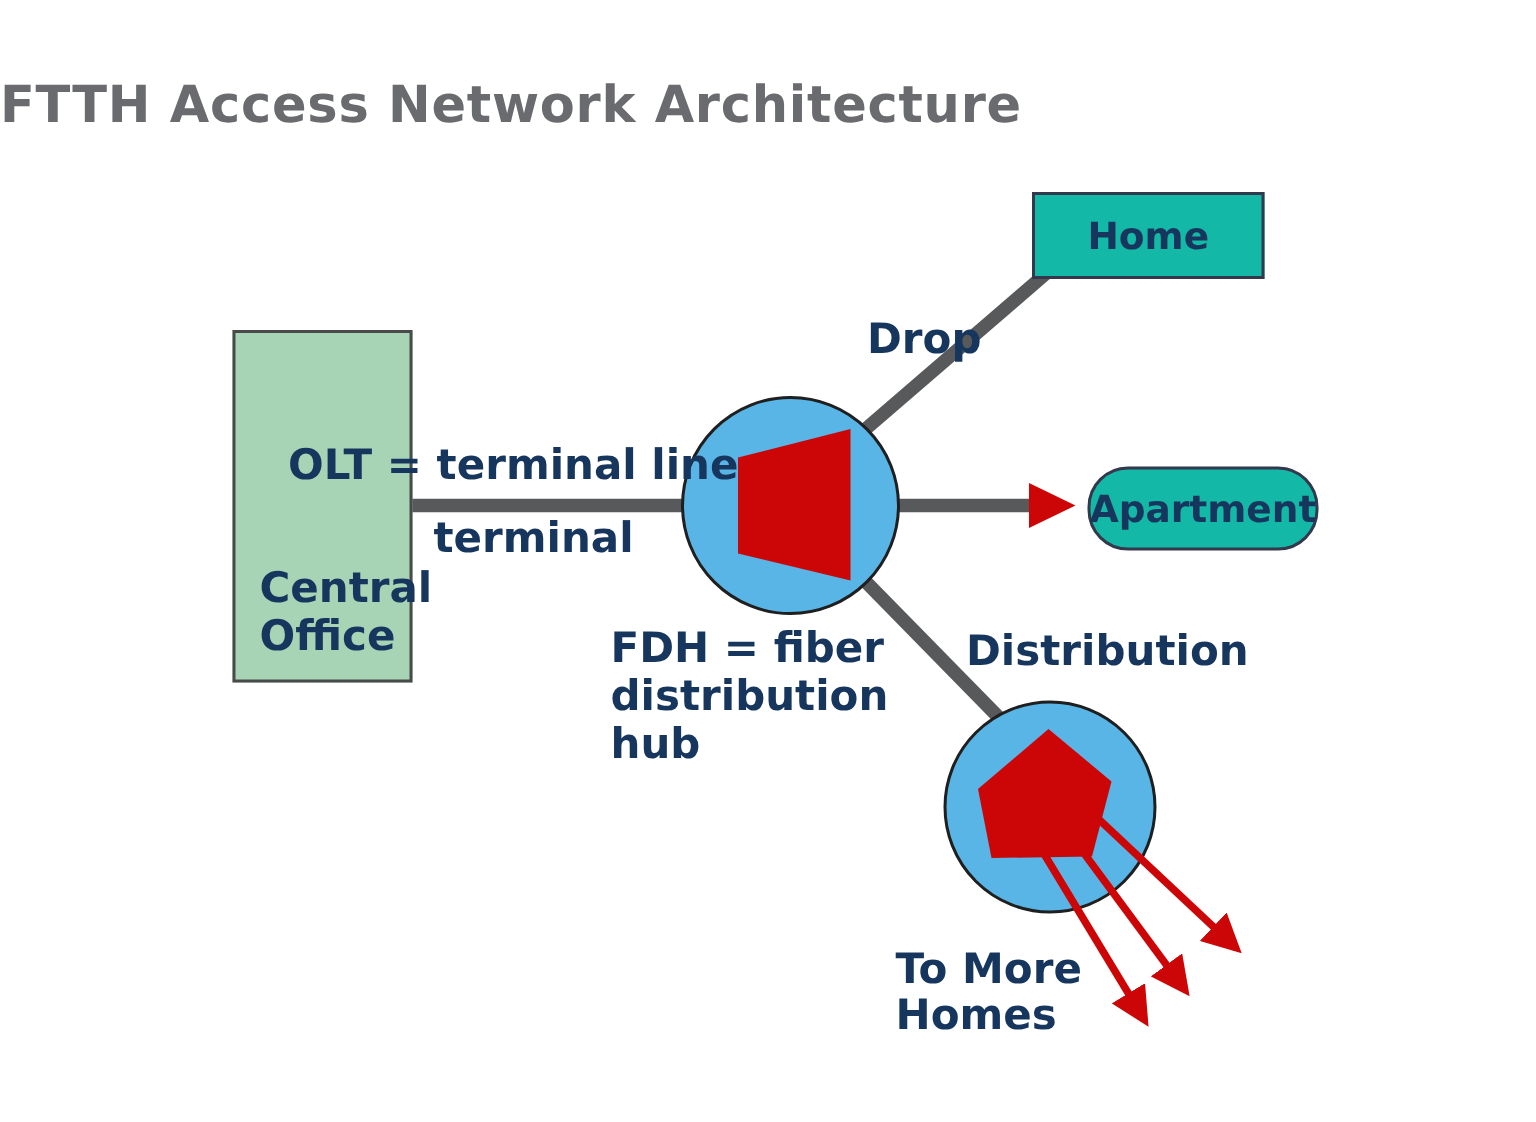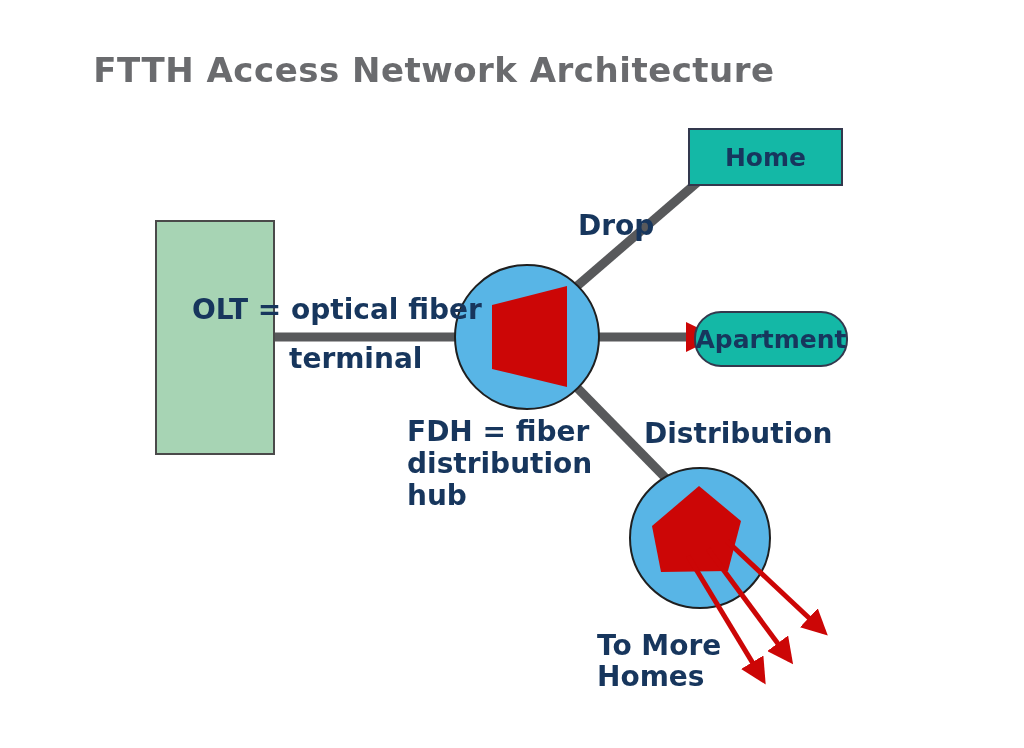--- a/index.html
+++ b/index.html
@@ -5,37 +5,37 @@
   html,body{margin:0;padding:0;background:#ffffff;}
   .stage{
     position:relative;
     width:1024px;height:748px;
     background:#ffffff;
     overflow:hidden;
     font-family:"DejaVu Sans","Liberation Sans",sans-serif;
   }
   .title{
     position:absolute;top:50px;left:0;width:868px;
-    text-align:center;
+    text-align:left;
     font-size:34px;font-weight:700;
     color:#6a6b6e;
     letter-spacing:0.5px;
   }
   svg.layer{position:absolute;left:0;top:0;width:1024px;height:748px;}
   .box{position:absolute;box-sizing:border-box;}
   .box.green{
     left:155px;top:220px;width:120px;height:235px;
     background:#a7d4b4;border:2px solid #4a4a4a;
   }
   .box.blue{
     background:#14b8a6;border:2px solid #33384d;
     display:flex;align-items:center;justify-content:center;
   }
   .box.home{left:688px;top:128px;width:155px;height:58px;}
-  .box.apartment{left:694px;top:311px;width:154px;height:56px;border-radius:27px;}
+  .box.apartment{left:725px;top:311px;width:154px;height:56px;border-radius:27px;}
   .node-label{
     color:#17365d;font-weight:700;font-size:25px;white-space:pre-line;
   }
   .lbl{
     position:absolute;color:#17365d;font-weight:700;font-size:28px;
     white-space:pre-line;line-height:31px;
   }
   .lbl.olt1{left:192px;top:294px;}
   .lbl.olt2{left:289px;top:343px;text-align:right;}
   .lbl.drop{left:578px;top:210px;}
@@ -70,30 +70,32 @@
 
     <circle cx="700" cy="538" r="70" fill="#58b5e6" stroke="#1f1f1f" stroke-width="2"></circle>
     <polygon points="652,526 699,486 741,521 728,571 661,572" fill="#cc0606"></polygon>
 
     <line x1="688" y1="556" x2="763" y2="680" stroke="#cc0606" stroke-width="5" marker-end="url(#redArrow)"></line>
     <line x1="708" y1="549" x2="790" y2="660" stroke="#cc0606" stroke-width="5" marker-end="url(#redArrow)"></line>
     <line x1="727" y1="541" x2="824" y2="632" stroke="#cc0606" stroke-width="5" marker-end="url(#redArrow)"></line>
   </svg>
 
   <div class="box green"></div>
+  <div class="lbl central node-label">Central
+Office</div>
 
   <div class="box blue home">
     <span class="node-label">Home</span>
   </div>
 
   <div class="box blue apartment">
     <span class="node-label">Apartment</span>
   </div>
 
-  <div class="lbl olt1">OLT = optical fiber</div>
+  <div class="lbl olt1">OLT = terminal line</div>
   <div class="lbl olt2">terminal</div>
   <div class="lbl drop">Drop</div>
   <div class="lbl fdh">FDH = fiber
 distribution
 hub</div>
   <div class="lbl distribution">Distribution</div>
   <div class="lbl tomorehomes">To More
 Homes</div>
 
 </div>

